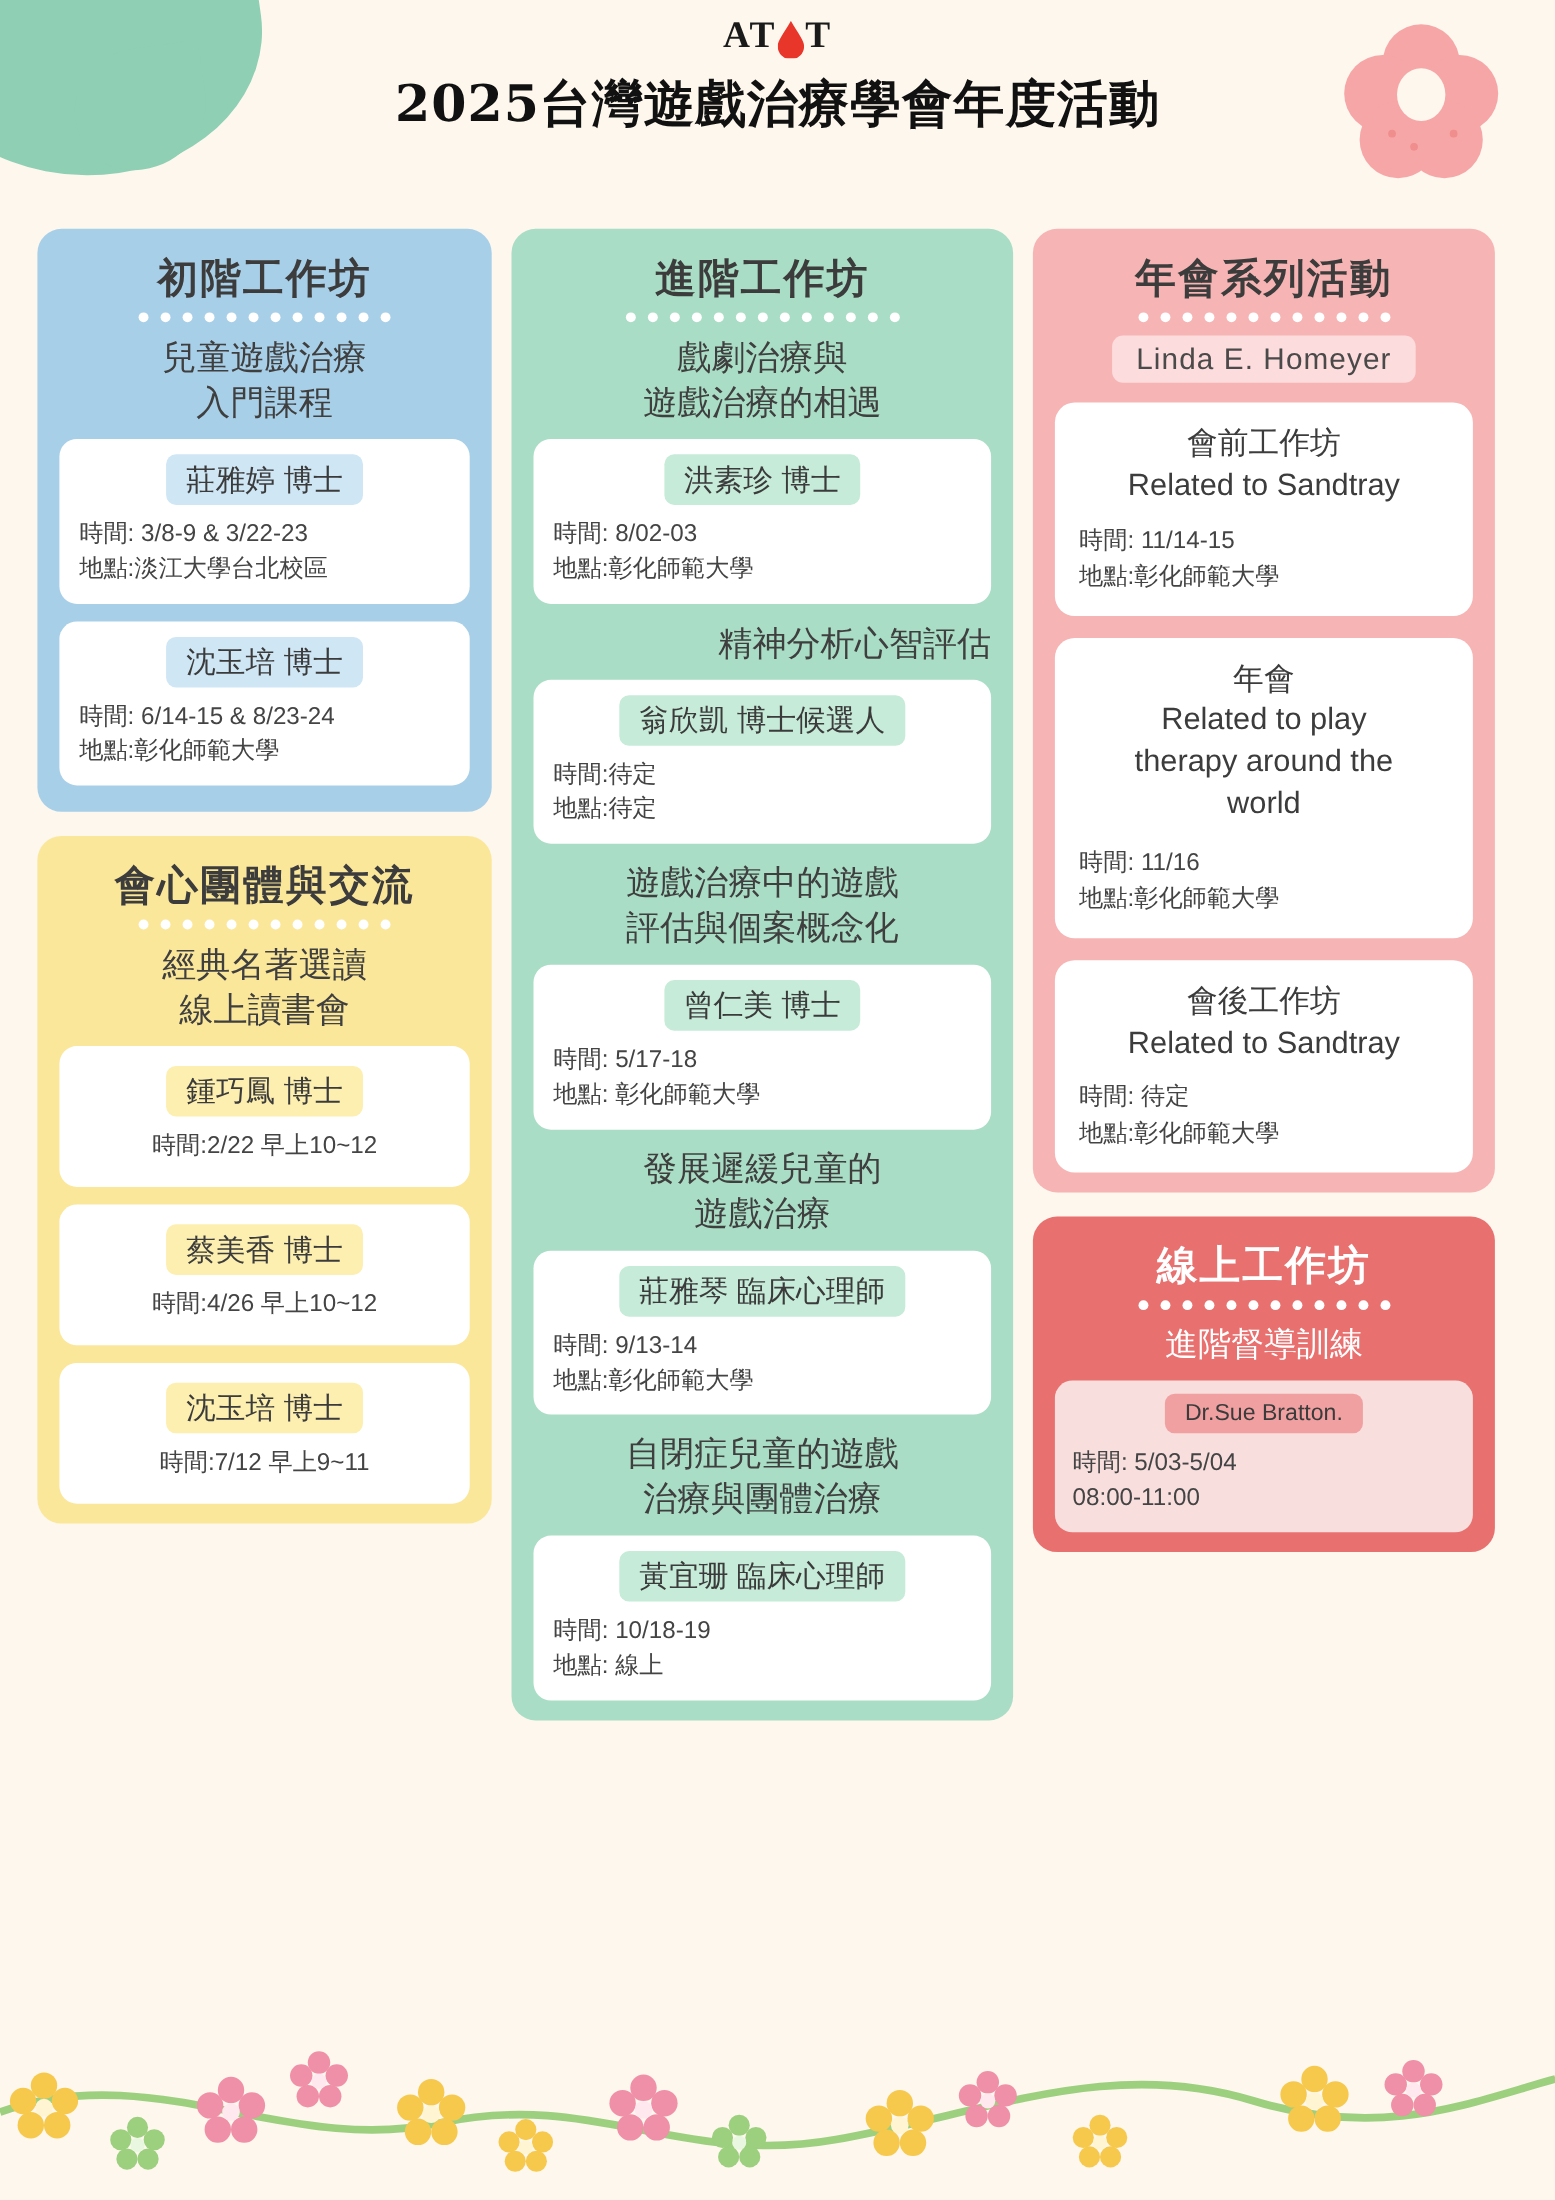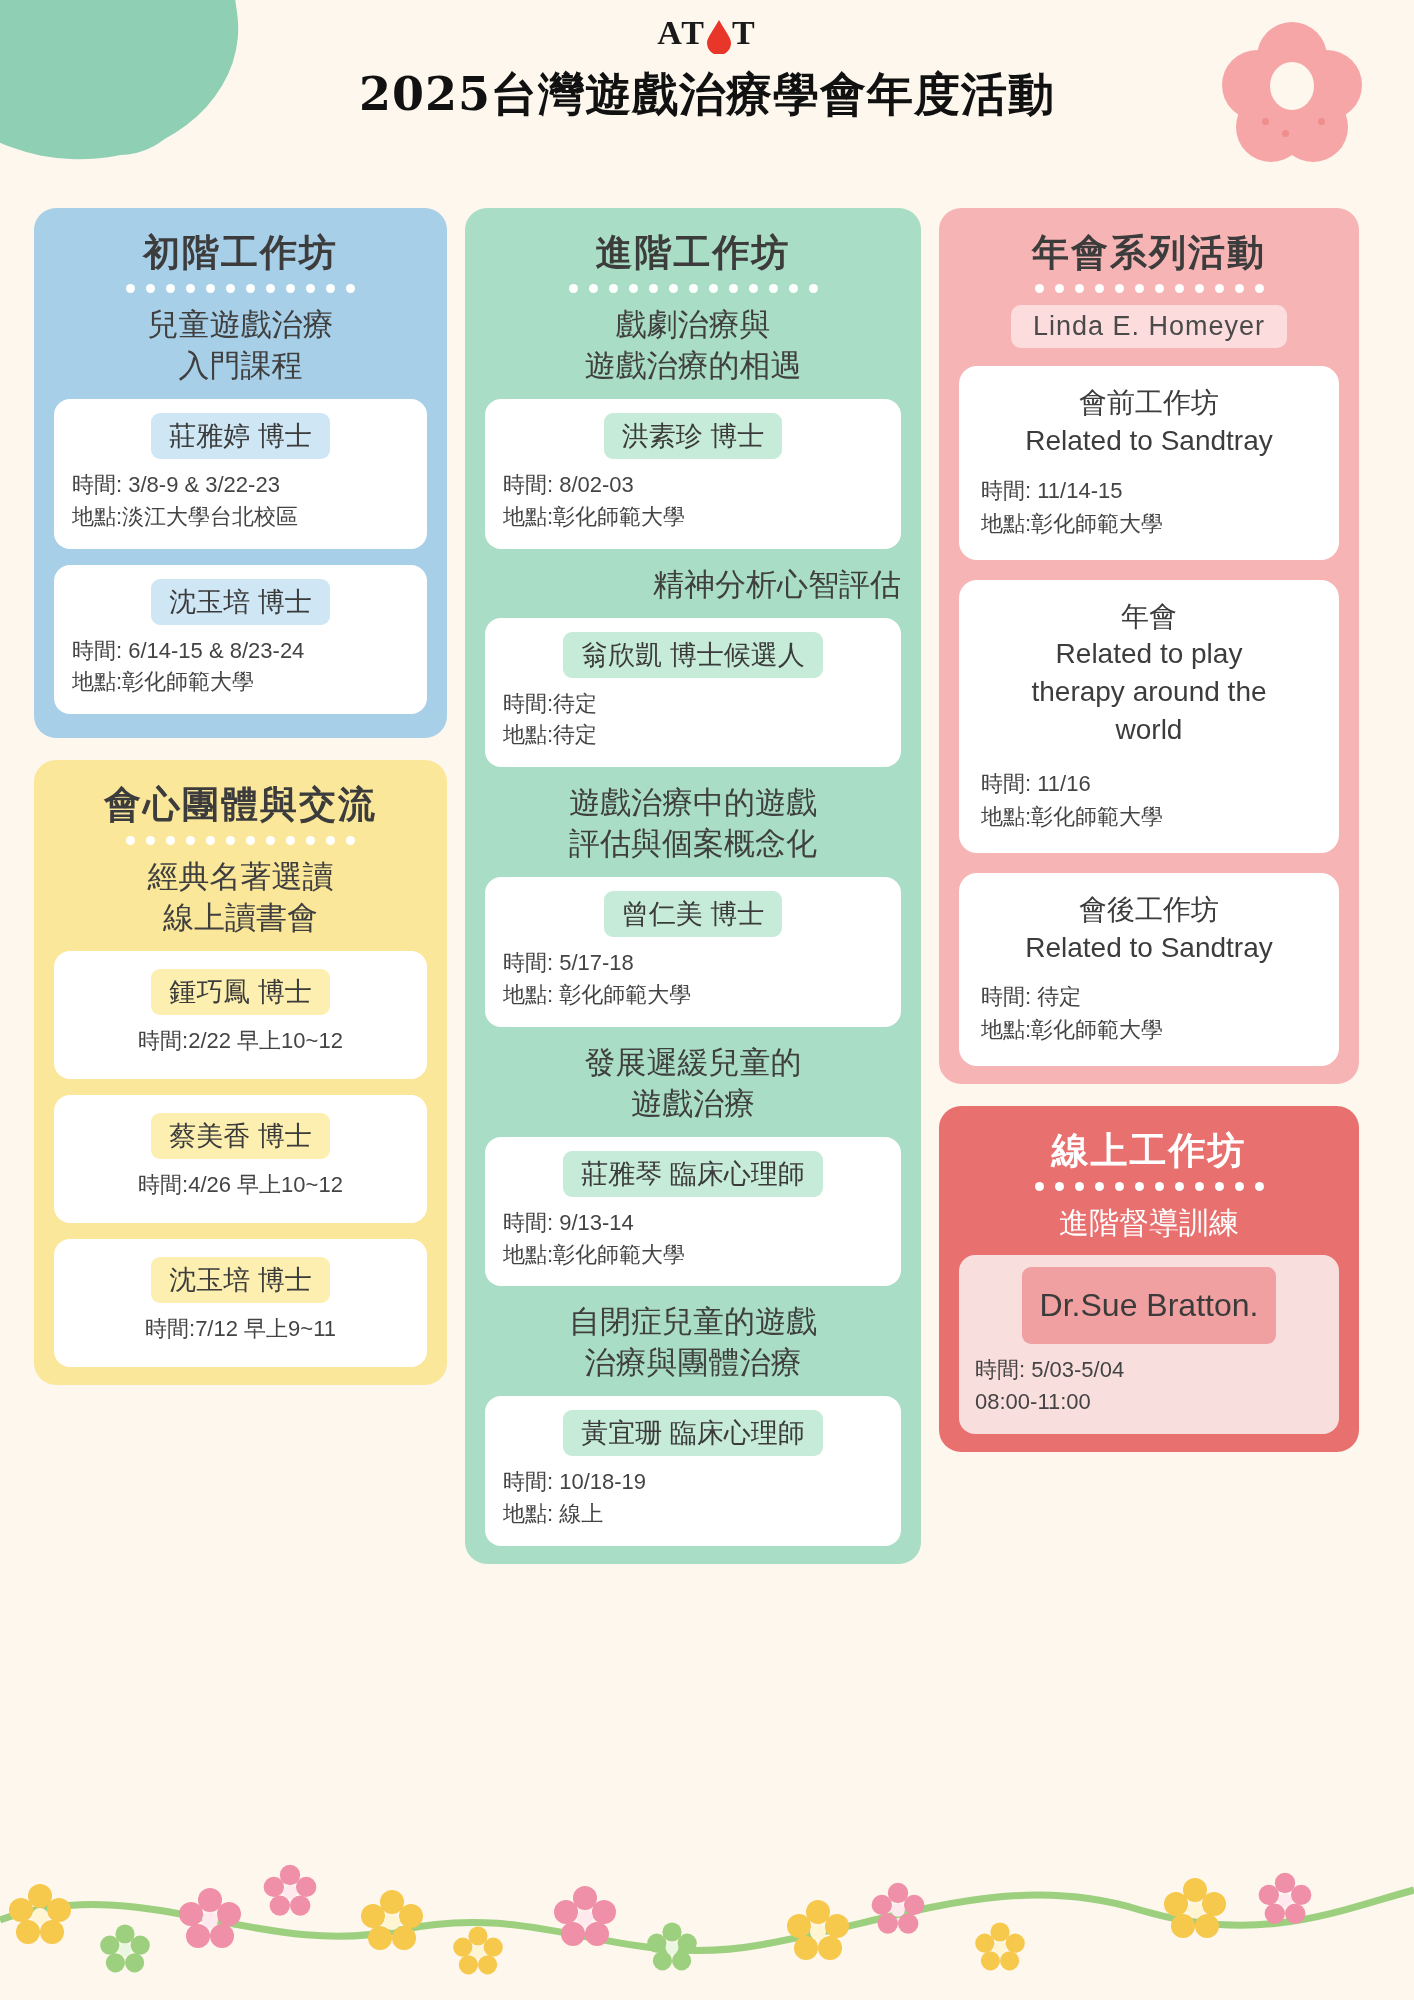--- a/index.html
+++ b/index.html
@@ -212,24 +212,24 @@
 
   .online-card {
     background: #f9dede;
     border-radius: 16px;
     padding: 12px 16px 16px;
   }
   .online-speaker {
     display: block;
     width: fit-content;
     margin: 0 auto 10px;
-    padding: 20px 18px;
+    padding: 6px 18px;
     border-radius: 9px;
     background: #f0a0a0;
-    font-size: 32px;
+    font-size: 21px;
     color: #3b3b3b;
   }
   .online-meta {
     font-size: 22px;
     line-height: 1.45;
     color: #444;
   }
 
   
   .footer {

